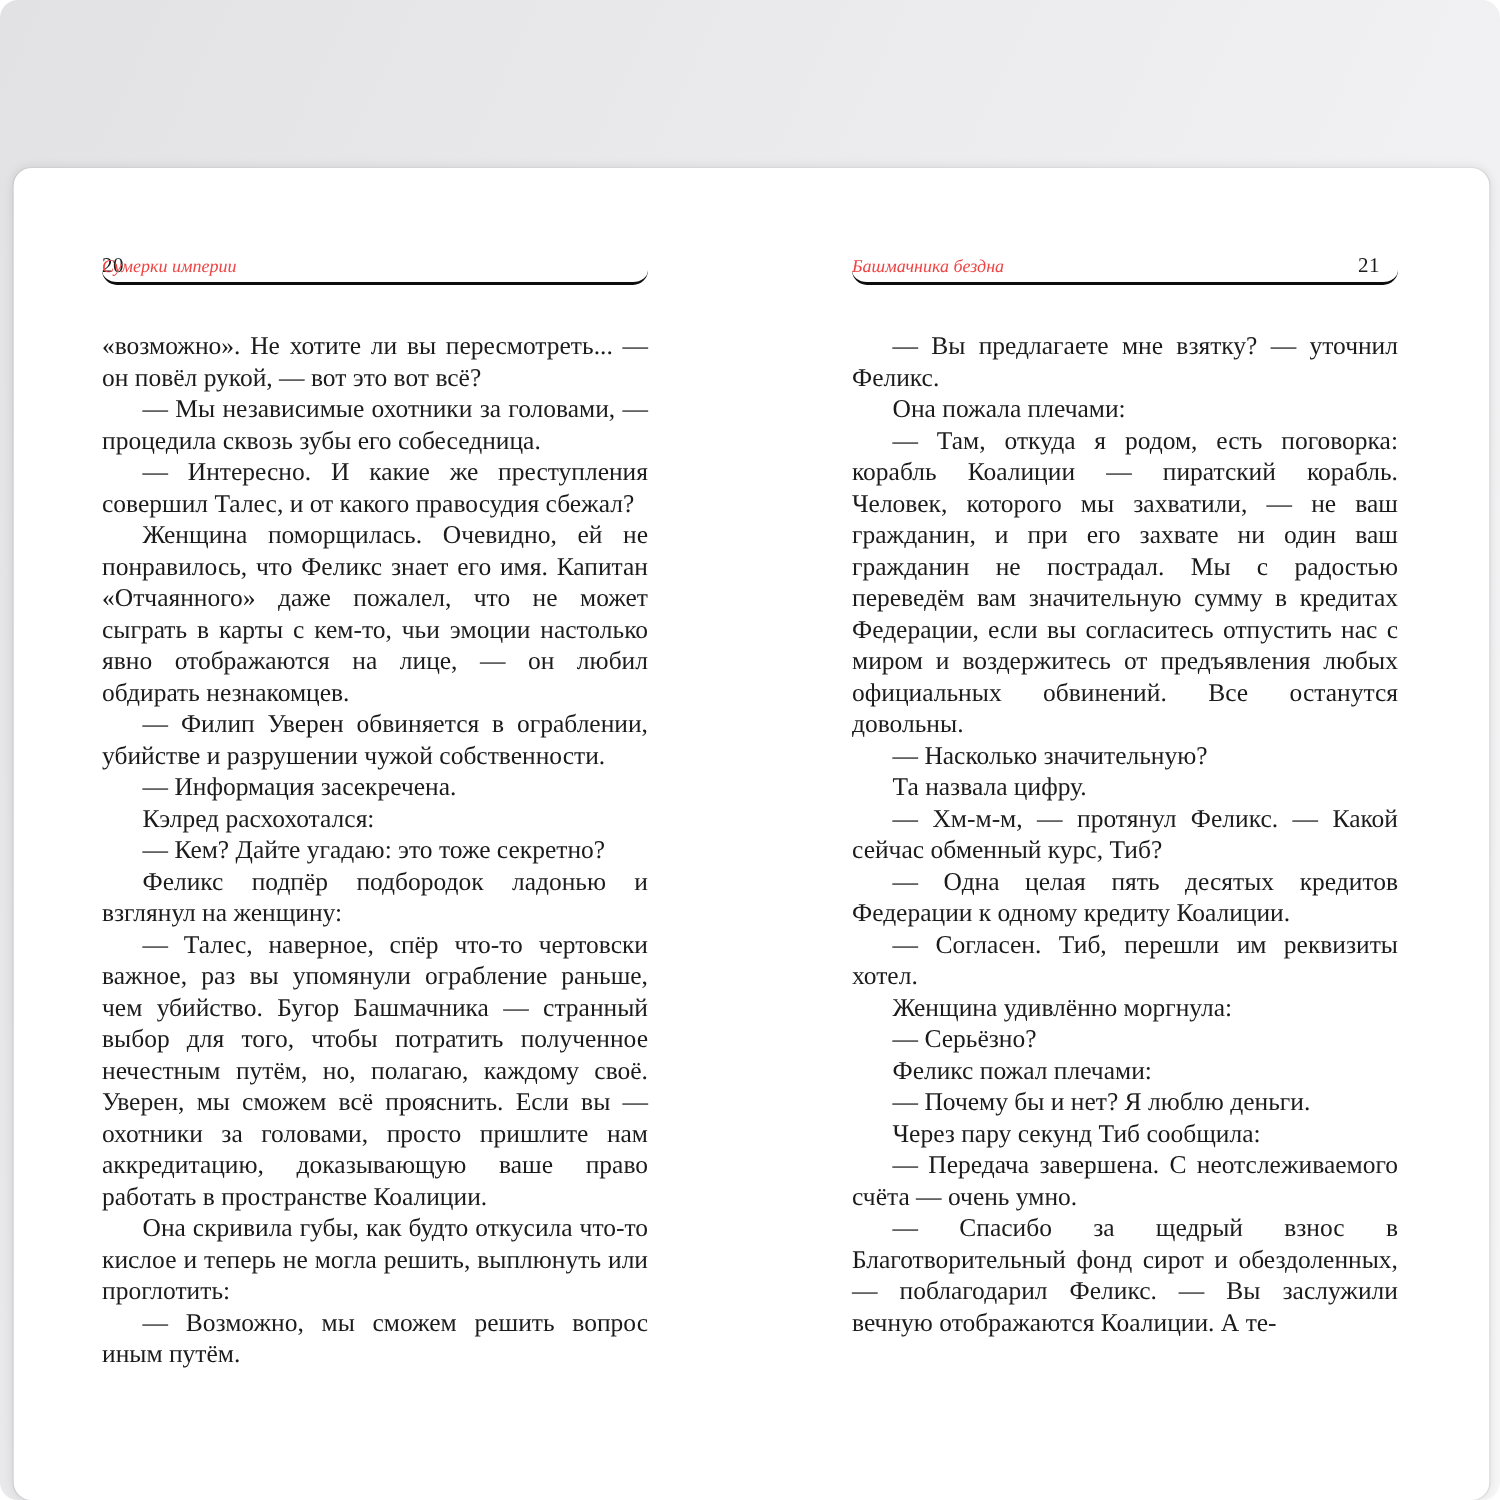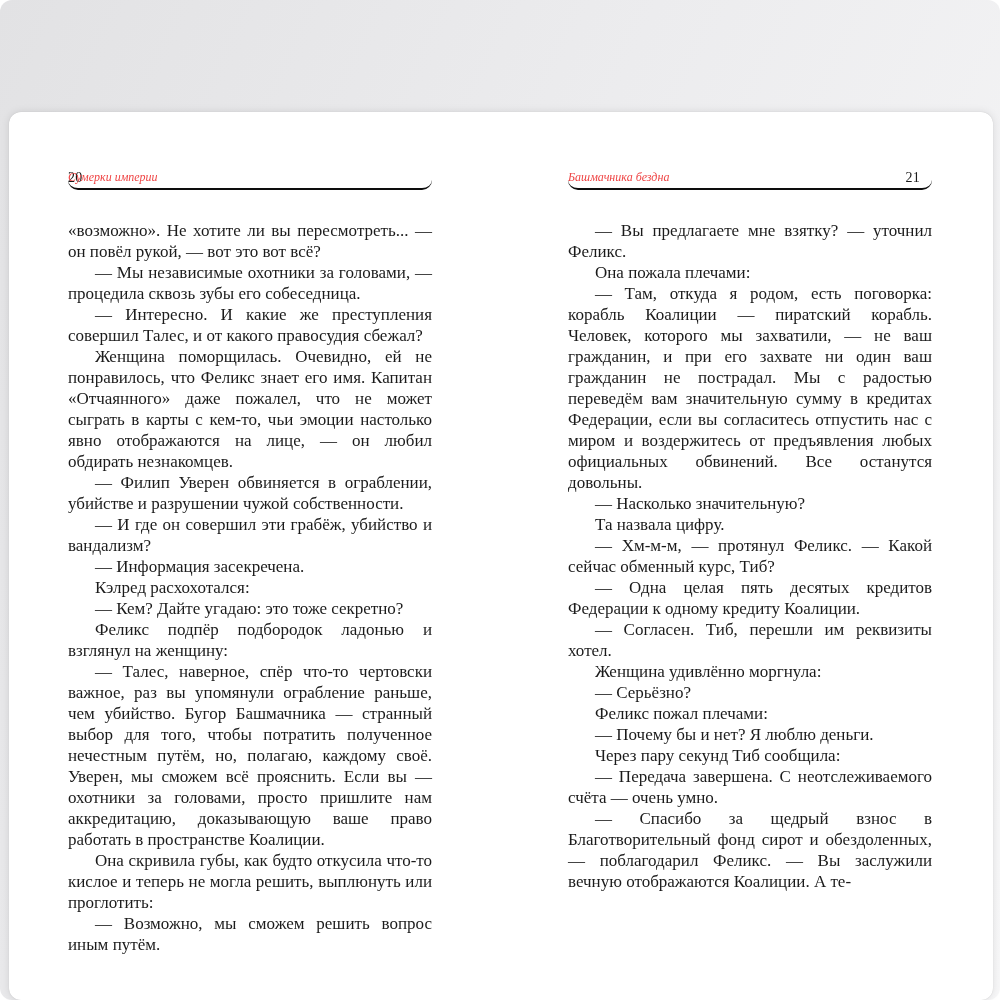--- a/index.html
+++ b/index.html
@@ -78,21 +78,20 @@
     <div class="running-head">
       <span class="page-number pos-left">20</span>
       <span class="running-title">Сумерки империи</span>
     </div>
     <div class="page-body">
       <p class="no-indent">«возможно». Не хотите ли вы пересмотреть... — он повёл рукой, — вот это вот всё?</p>
       <p>— Мы независимые охотники за головами, — процедила сквозь зубы его собеседница.</p>
       <p>— Интересно. И какие же преступления совершил Талес, и от какого правосудия сбежал?</p>
       <p>Женщина поморщилась. Очевидно, ей не понравилось, что Феликс знает его имя. Капитан «Отчаянного» даже пожалел, что не может сыграть в карты с кем-то, чьи эмоции настолько явно отображаются на лице, — он любил обдирать незнакомцев.</p>
       <p>— Филип Уверен обвиняется в ограблении, убийстве и разрушении чужой собственности.</p>
-      <p>— И где он совершил эти грабёж, убийство и вандализм?</p>
       <p>— Информация засекречена.</p>
       <p>Кэлред расхохотался:</p>
       <p>— Кем? Дайте угадаю: это тоже секретно?</p>
       <p>Феликс подпёр подбородок ладонью и взглянул на женщину:</p>
       <p>— Талес, наверное, спёр что-то чертовски важное, раз вы упомянули ограбление раньше, чем убийство. Бугор Башмачника — странный выбор для того, чтобы потратить полученное нечестным путём, но, полагаю, каждому своё. Уверен, мы сможем всё прояснить. Если вы — охотники за головами, просто пришлите нам аккредитацию, доказывающую ваше право работать в пространстве Коалиции.</p>
       <p>Она скривила губы, как будто откусила что-то кислое и теперь не могла решить, выплюнуть или проглотить:</p>
       <p>— Возможно, мы сможем решить вопрос иным путём.</p>
     </div>
   </div>
 

